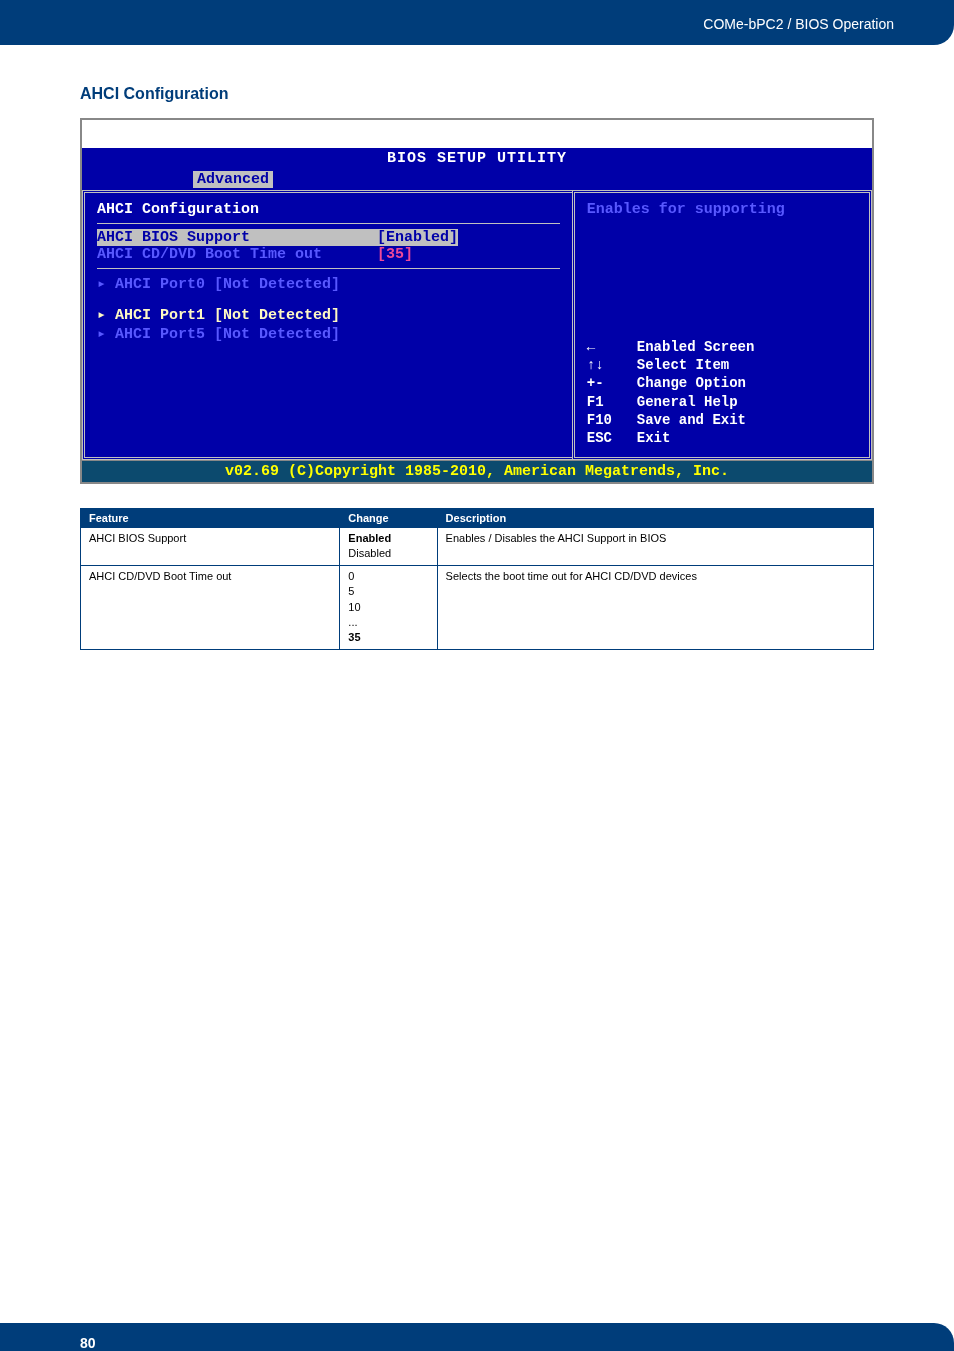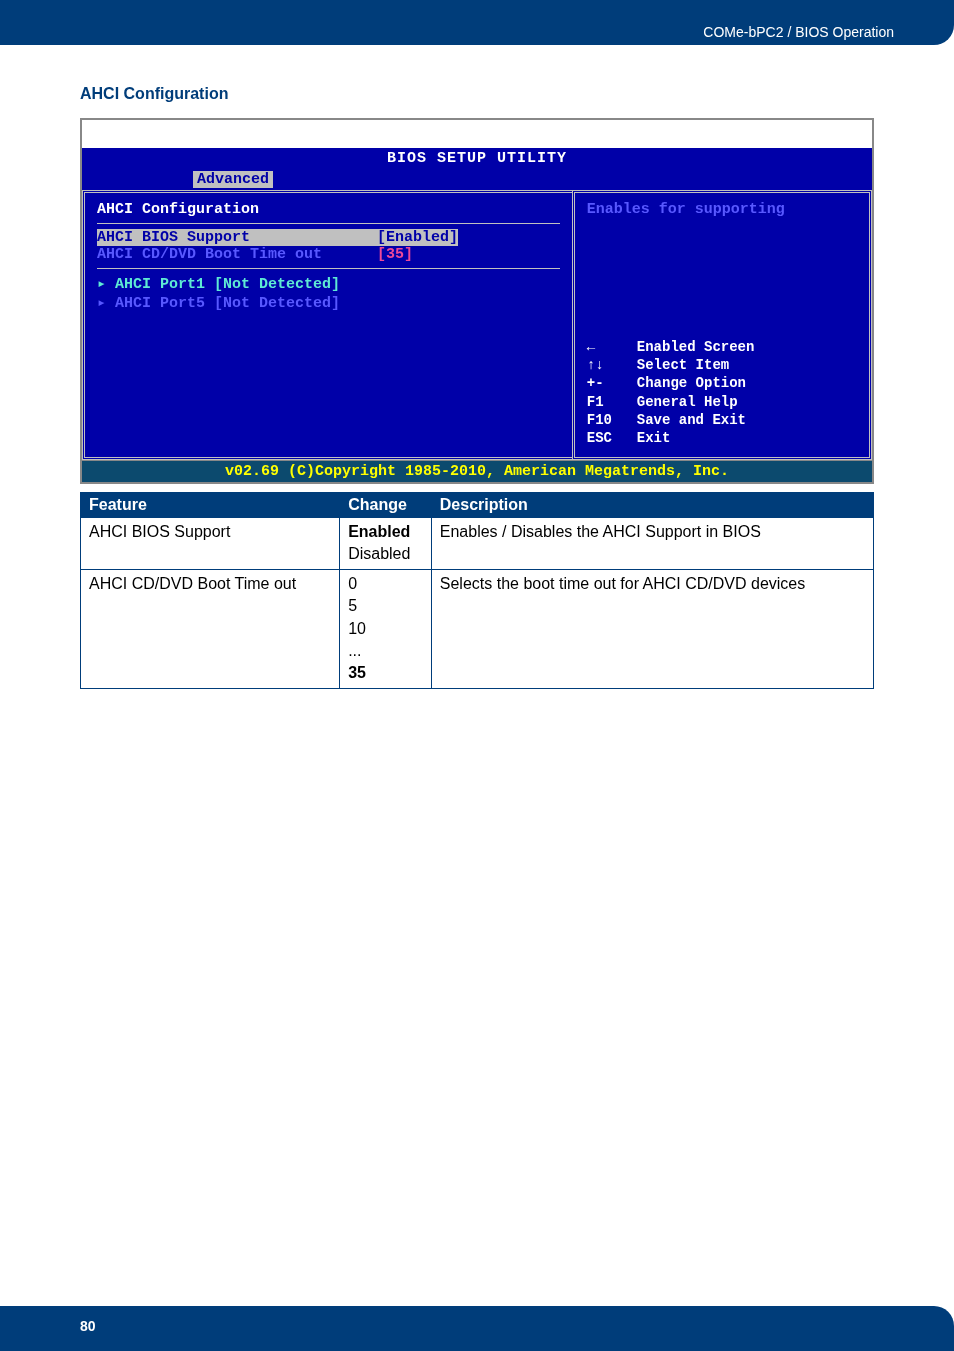--- a/index.html
+++ b/index.html
@@ -16,21 +16,21 @@
     }
     .header-bar {
       background: #003d7a;
       height: 45px;
       border-radius: 0 0 20px 0;
       position: relative;
     }
     .header-text {
       position: absolute;
       right: 60px;
-      top: 24px;
+      top: 16px;
       color: white;
       font-size: 14px;
     }
     .content {
       padding: 40px 80px;
     }
     .section-title {
       color: #003d7a;
       font-size: 16px;
       font-weight: bold;
@@ -118,43 +118,43 @@
       background: #0c4a6e;
       color: #ffff00;
       text-align: center;
       padding: 2px 0;
       font-size: 15px;
       border-top: 1px solid #888;
     }
     .doc-table {
       width: 100%;
       border-collapse: collapse;
-      margin-top: 8px;
-      font-size: 16px;
+      margin-top: 24px;
+      font-size: 11px;
     }
     .doc-table th {
       background: #003d7a;
       color: white;
       text-align: left;
       padding: 3px 8px;
       font-weight: bold;
       border: 1px solid #003d7a;
     }
     .doc-table td {
       padding: 3px 8px;
       border: 1px solid #003d7a;
       vertical-align: top;
       line-height: 1.4;
     }
     .footer-bar {
       position: absolute;
       bottom: 0;
       left: 0;
       right: 0;
-      height: 45px;
+      height: 28px;
       background: #003d7a;
       border-radius: 0 20px 0 0;
     }
     .page-number {
       position: absolute;
       left: 80px;
       top: 12px;
       color: white;
       font-size: 14px;
       font-weight: bold;
@@ -184,21 +184,22 @@
         <div style="border-top:1px solid #c0c0c0; margin: 5px 0;"></div>
         <div class="bios-item-row">
           <span class="bios-item-label bios-item-selected">AHCI BIOS Support</span>
           <span class="bios-item-selected">[Enabled]</span>
         </div>
         <div class="bios-item-row" style="color:#0000ff;">
           <span class="bios-item-label" style="color:#5858ff;">AHCI CD/DVD Boot Time out</span>
           <span style="color:#ec4899;">[35]</span>
         </div>
         <div style="border-top:1px solid #c0c0c0; margin: 5px 0;"></div>
-        <div class="bios-port" style="color:#5eead4;">▸ <span>AHCI Port1 [Not Detected]</span></div>
+        <div class="bios-port" style="color:#5858ff;">▸ <span>AHCI Port0 [Not Detected]</span></div>
+        <div class="bios-port" style="color:#fef9c3;margin-top:12px;">▸ <span>AHCI Port1 [Not Detected]</span></div>
         <div class="bios-port" style="color:#5858ff;">▸ <span>AHCI Port5 [Not Detected]</span></div>
       </div>
       <div class="bios-help" style="background:#0000a8;">
         <div style="color:#5858ff;">Enables for supporting</div>
         <div class="help-keys">
           <div class="help-key-row">
               <span class="help-key-icon">←</span>
               <span>Enabled Screen</span>
             </div>
           <div class="help-key-row">

